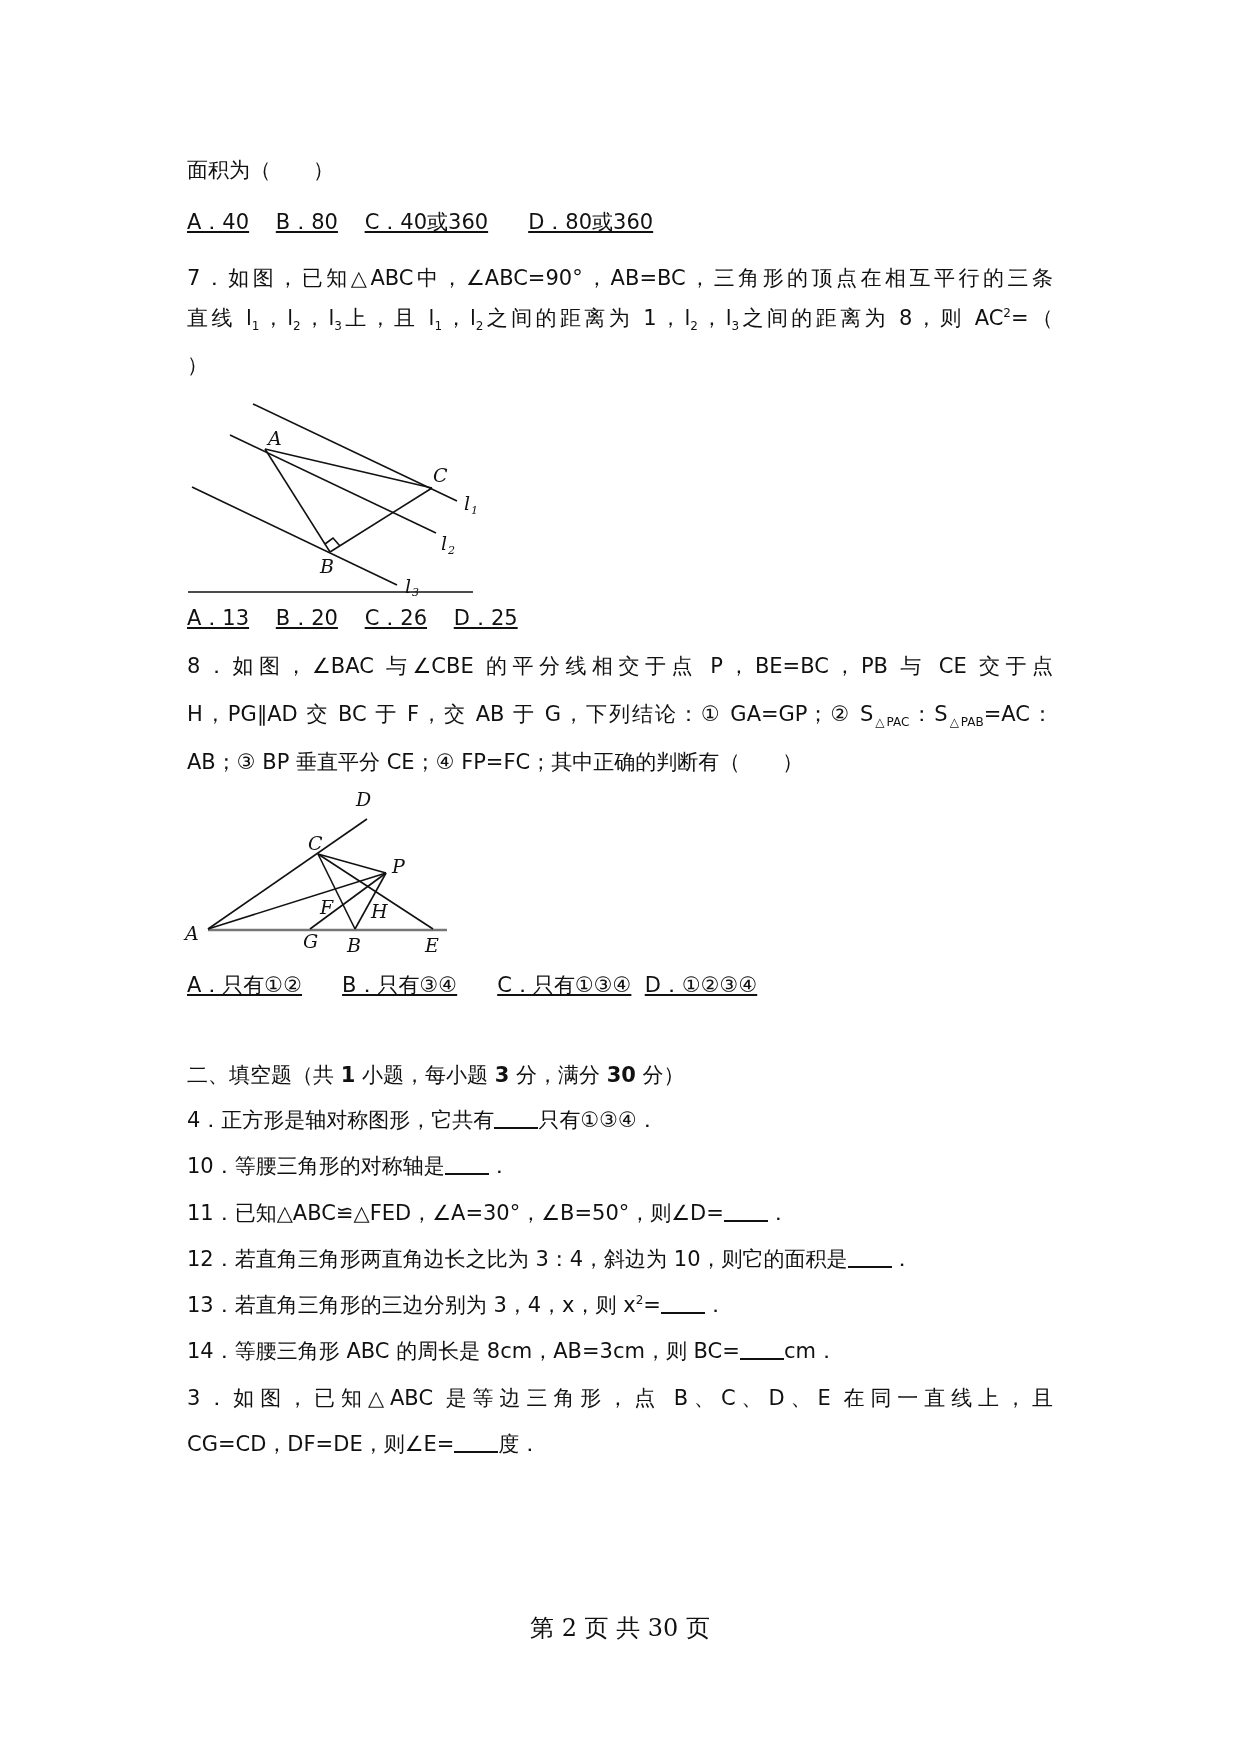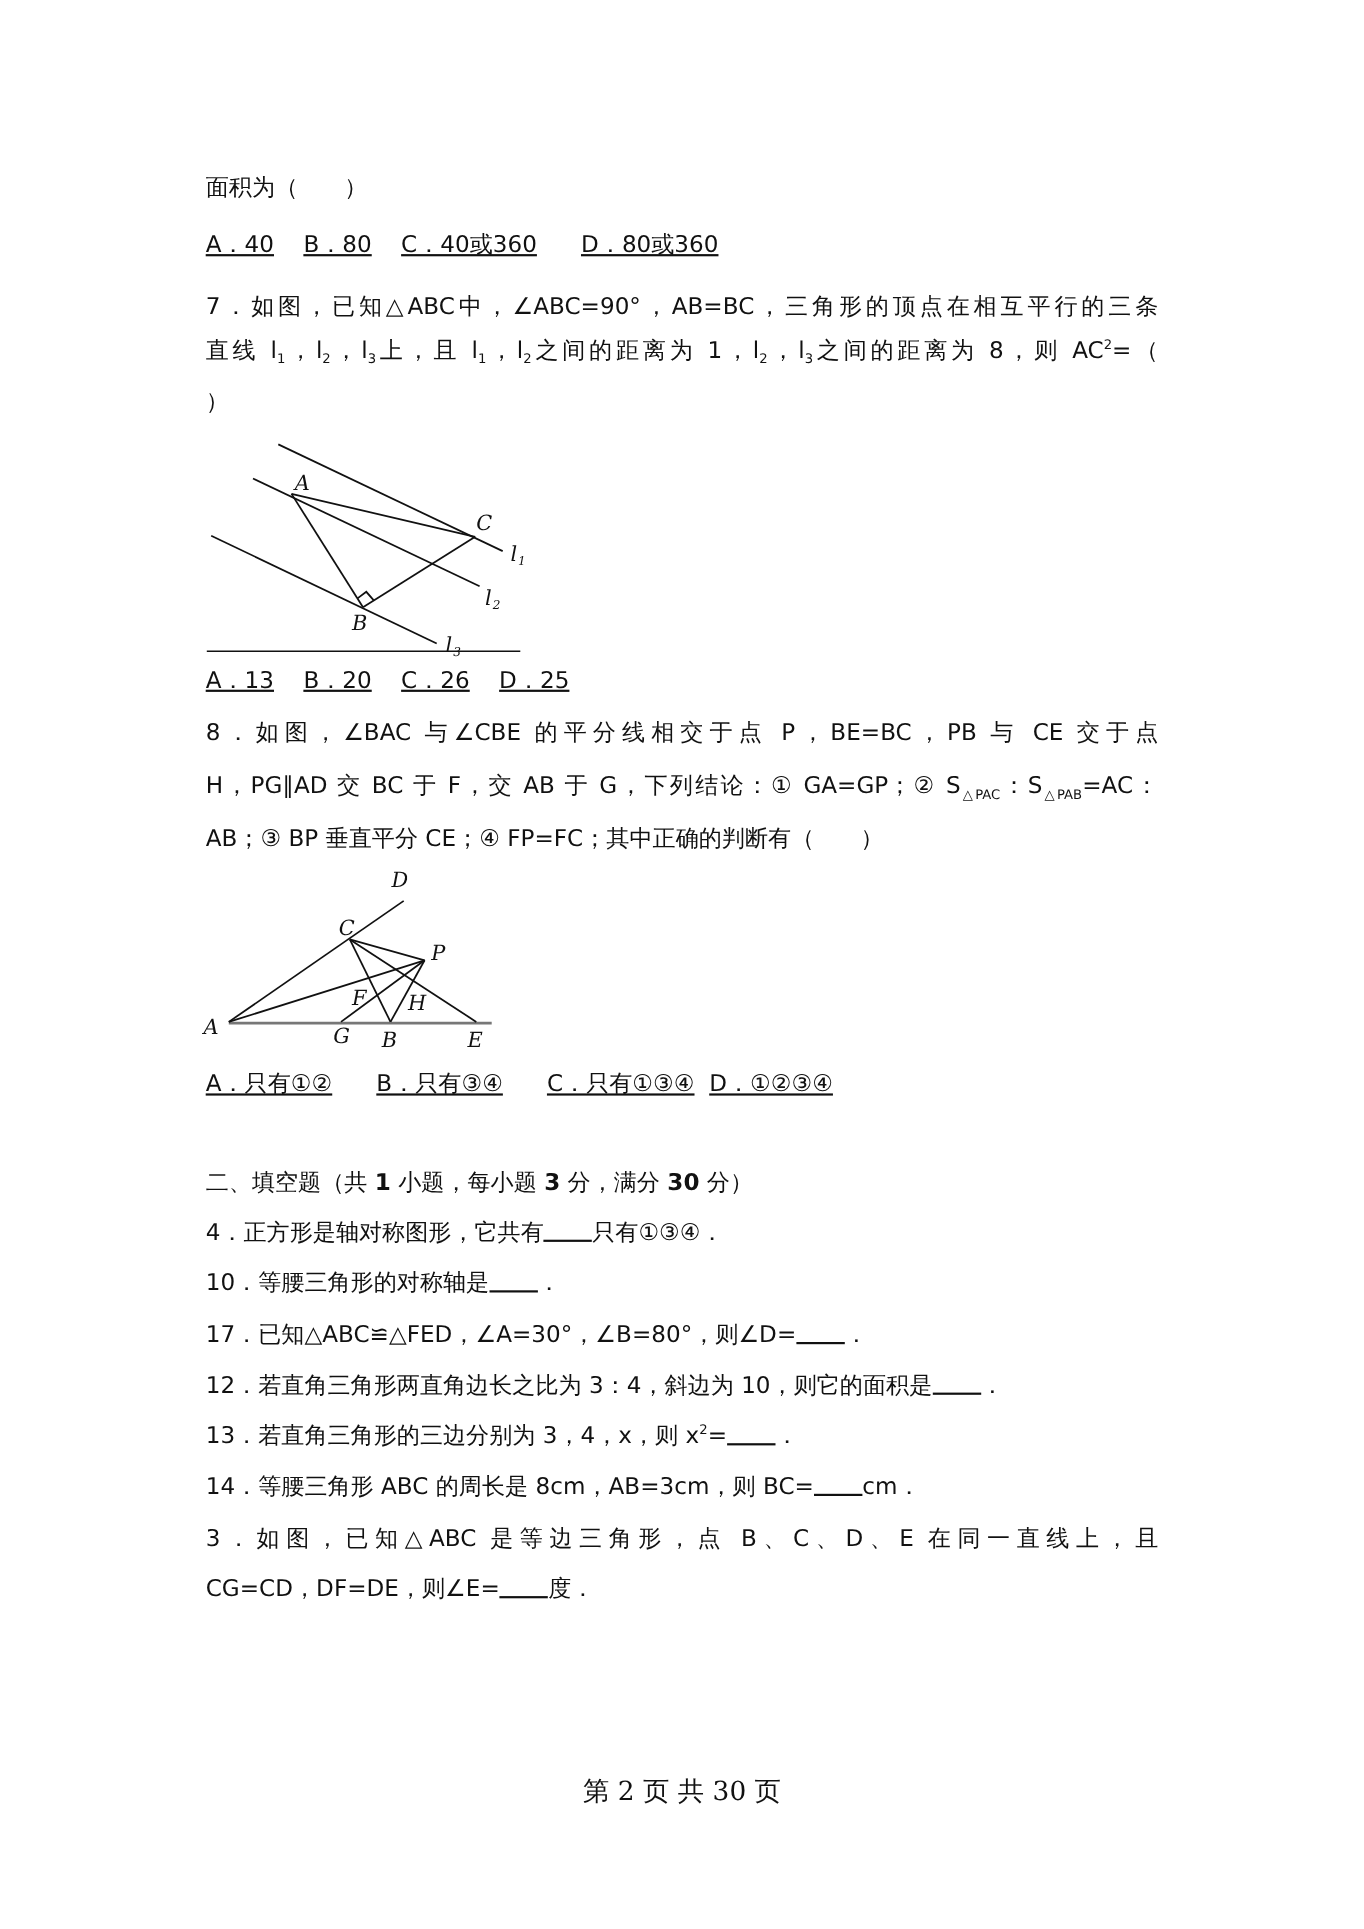--- a/index.html
+++ b/index.html
@@ -92,20 +92,20 @@
   <span class="opt">A．只有①②</span>&nbsp;&nbsp;&nbsp;&nbsp;&nbsp;
   <span class="opt">B．只有③④</span>&nbsp;&nbsp;&nbsp;&nbsp;&nbsp;
   <span class="opt">C．只有①③④</span>&nbsp;
   <span class="opt">D．①②③④</span>
 </div>
 
 <div class="line section" style="top:1061px"><span>二、填空题（共 </span><b>1</b><span> 小题，每小题 </span><b>3</b><span> 分，满分 </span><b>30</b><span> 分）</span></div>
 
 <div class="line" style="top:1106px"><span>4．正方形是轴对称图形，它共有</span><span class="blank"></span><span>只有①③④．</span></div>
 <div class="line" style="top:1152px"><span>10．等腰三角形的对称轴是</span><span class="blank"></span><span>．</span></div>
-<div class="line" style="top:1199px"><span>17．已知△ABC≌△FED，∠A=30°，∠B=80°，则∠D=</span><span class="blank"></span><span>．</span></div>
+<div class="line" style="top:1199px"><span>11．已知△ABC≌△FED，∠A=30°，∠B=50°，则∠D=</span><span class="blank"></span><span>．</span></div>
 <div class="line" style="top:1245px"><span>12．若直角三角形两直角边长之比为 3：4，斜边为 10，则它的面积是</span><span class="blank"></span><span>．</span></div>
 <div class="line" style="top:1291px"><span>13．若直角三角形的三边分别为 3，4，x，则 x</span><sup>2</sup><span>=</span><span class="blank"></span><span>．</span></div>
 <div class="line" style="top:1337px"><span>14．等腰三角形 ABC 的周长是 8cm，AB=3cm，则 BC=</span><span class="blank"></span><span>cm．</span></div>
 <div class="line just" style="top:1384px">3．如图，已知△ABC 是等边三角形，点 B、C、D、E 在同一直线上，且</div>
 <div class="line" style="top:1430px"><span>CG=CD，DF=DE，则∠E=</span><span class="blank"></span><span>度．</span></div>
 
 <div class="footer">第 2 页 共 30 页</div>
 
 </body></html>

